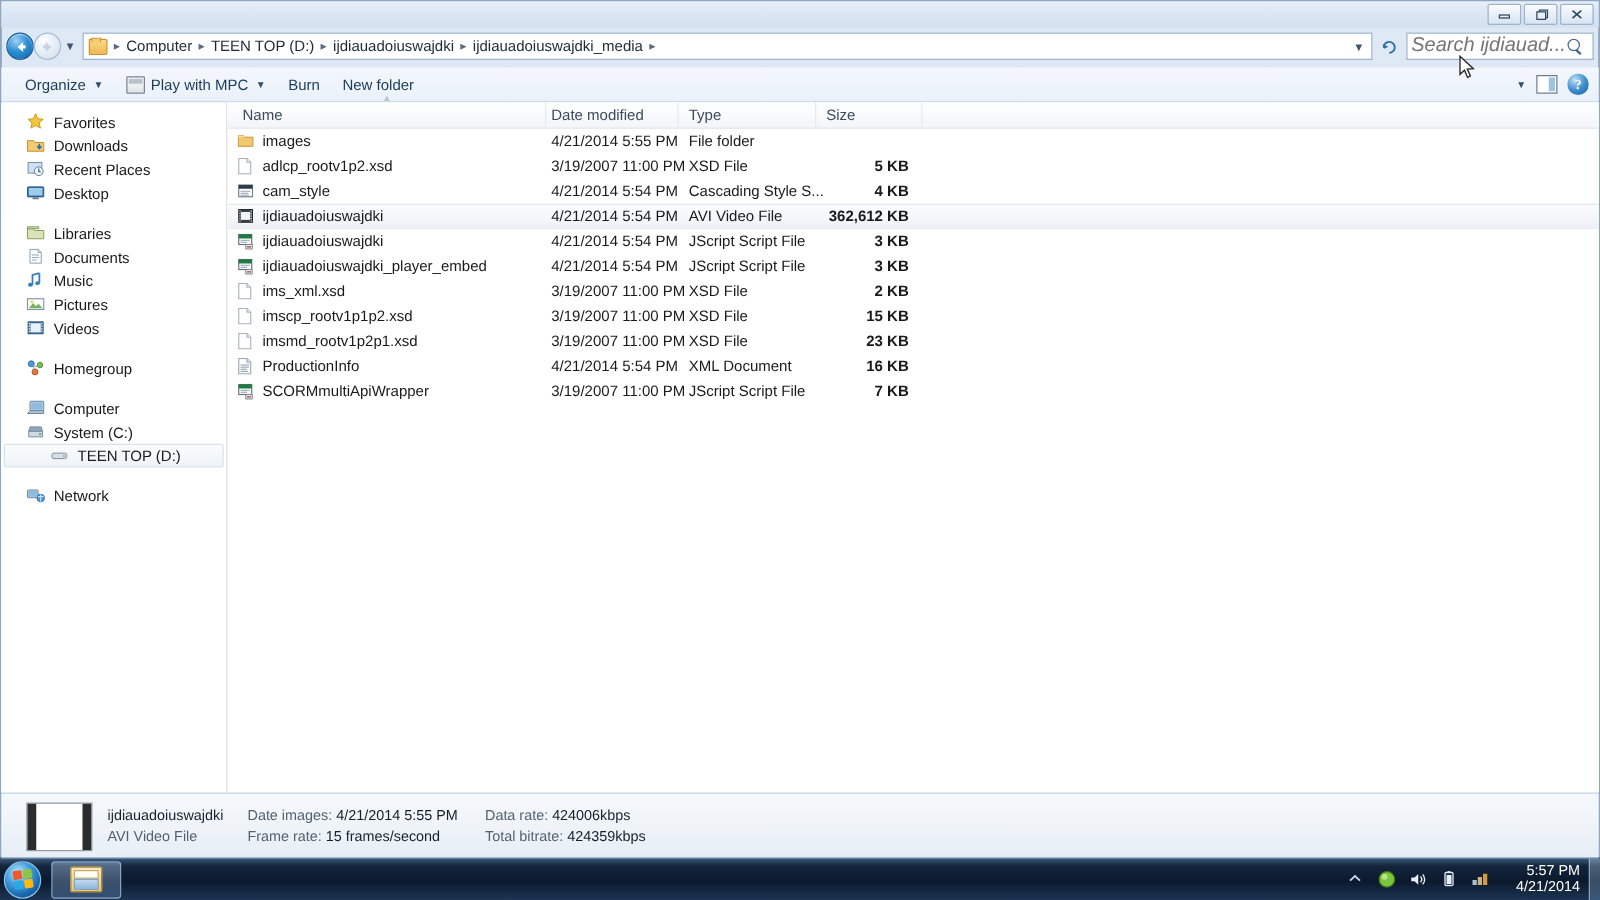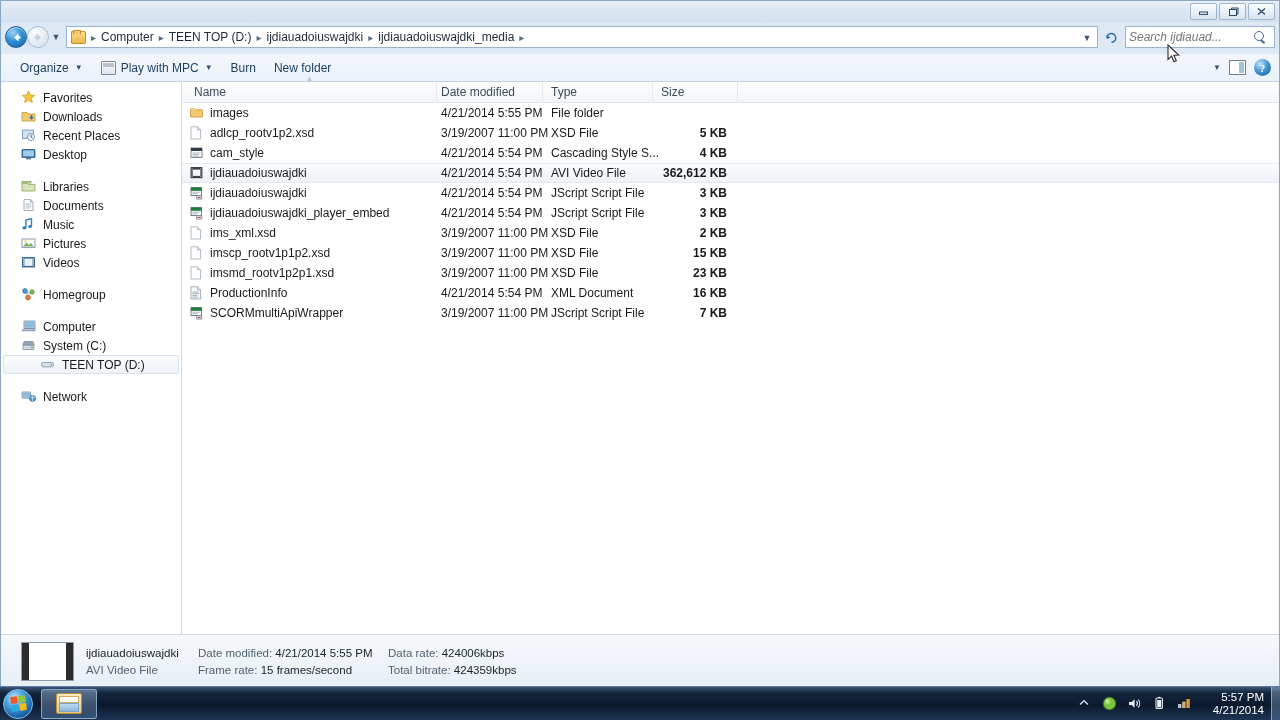--- a/index.html
+++ b/index.html
@@ -83,21 +83,21 @@
   #refreshbtn {
     width:22px;height:22px; margin-left:2px; display:flex;align-items:center;justify-content:center;
     color:#2d6ea8; font-size:13px; flex:0 0 auto;
   }
   #searchbox {
     width:150px; height:22px; margin-left:3px; background:#fff;
     border:1px solid #9ab2cb; display:flex; align-items:center; padding:0 3px;
     flex:0 0 auto;
   }
   #searchbox input {
-    border:none; outline:none; width:124px; font-size:12px;
+    border:none; outline:none; width:124px; font-size:16px;
     font-family:"Liberation Sans",sans-serif; color:#8b5cf6;
     font-style: italic;
   }
   .magnifier { width:14px;height:14px; position:relative; flex:0 0 auto;}
   .magnifier:before{
     content:""; position:absolute; left:1px; top:1px; width:8px;height:8px;
     border:1.6px solid #4a6a8c; border-radius:50%;
   }
   .magnifier:after{
     content:""; position:absolute; left:8px; top:9px; width:5px;height:1.6px;
@@ -697,21 +697,21 @@
       <div class="dcol c1">
         <div class="dline dval">ijdiauadoiuswajdki</div>
         <div class="dline dlabel">AVI Video File</div>
       </div>
 
 
 
 
       <div class="dcol c5">
         <div class="dline">
-          <span class="dlabel">Date modified:</span>
+          <span class="dlabel">Date images:</span>
           <span class="dval">4/21/2014 5:55 PM</span>
         </div>
         <div class="dline">
           <span class="dlabel">Frame rate:</span>
           <span class="dval">15 frames/second</span>
         </div>
       </div>
 
       <div class="dcol c6">
         <div class="dline">

